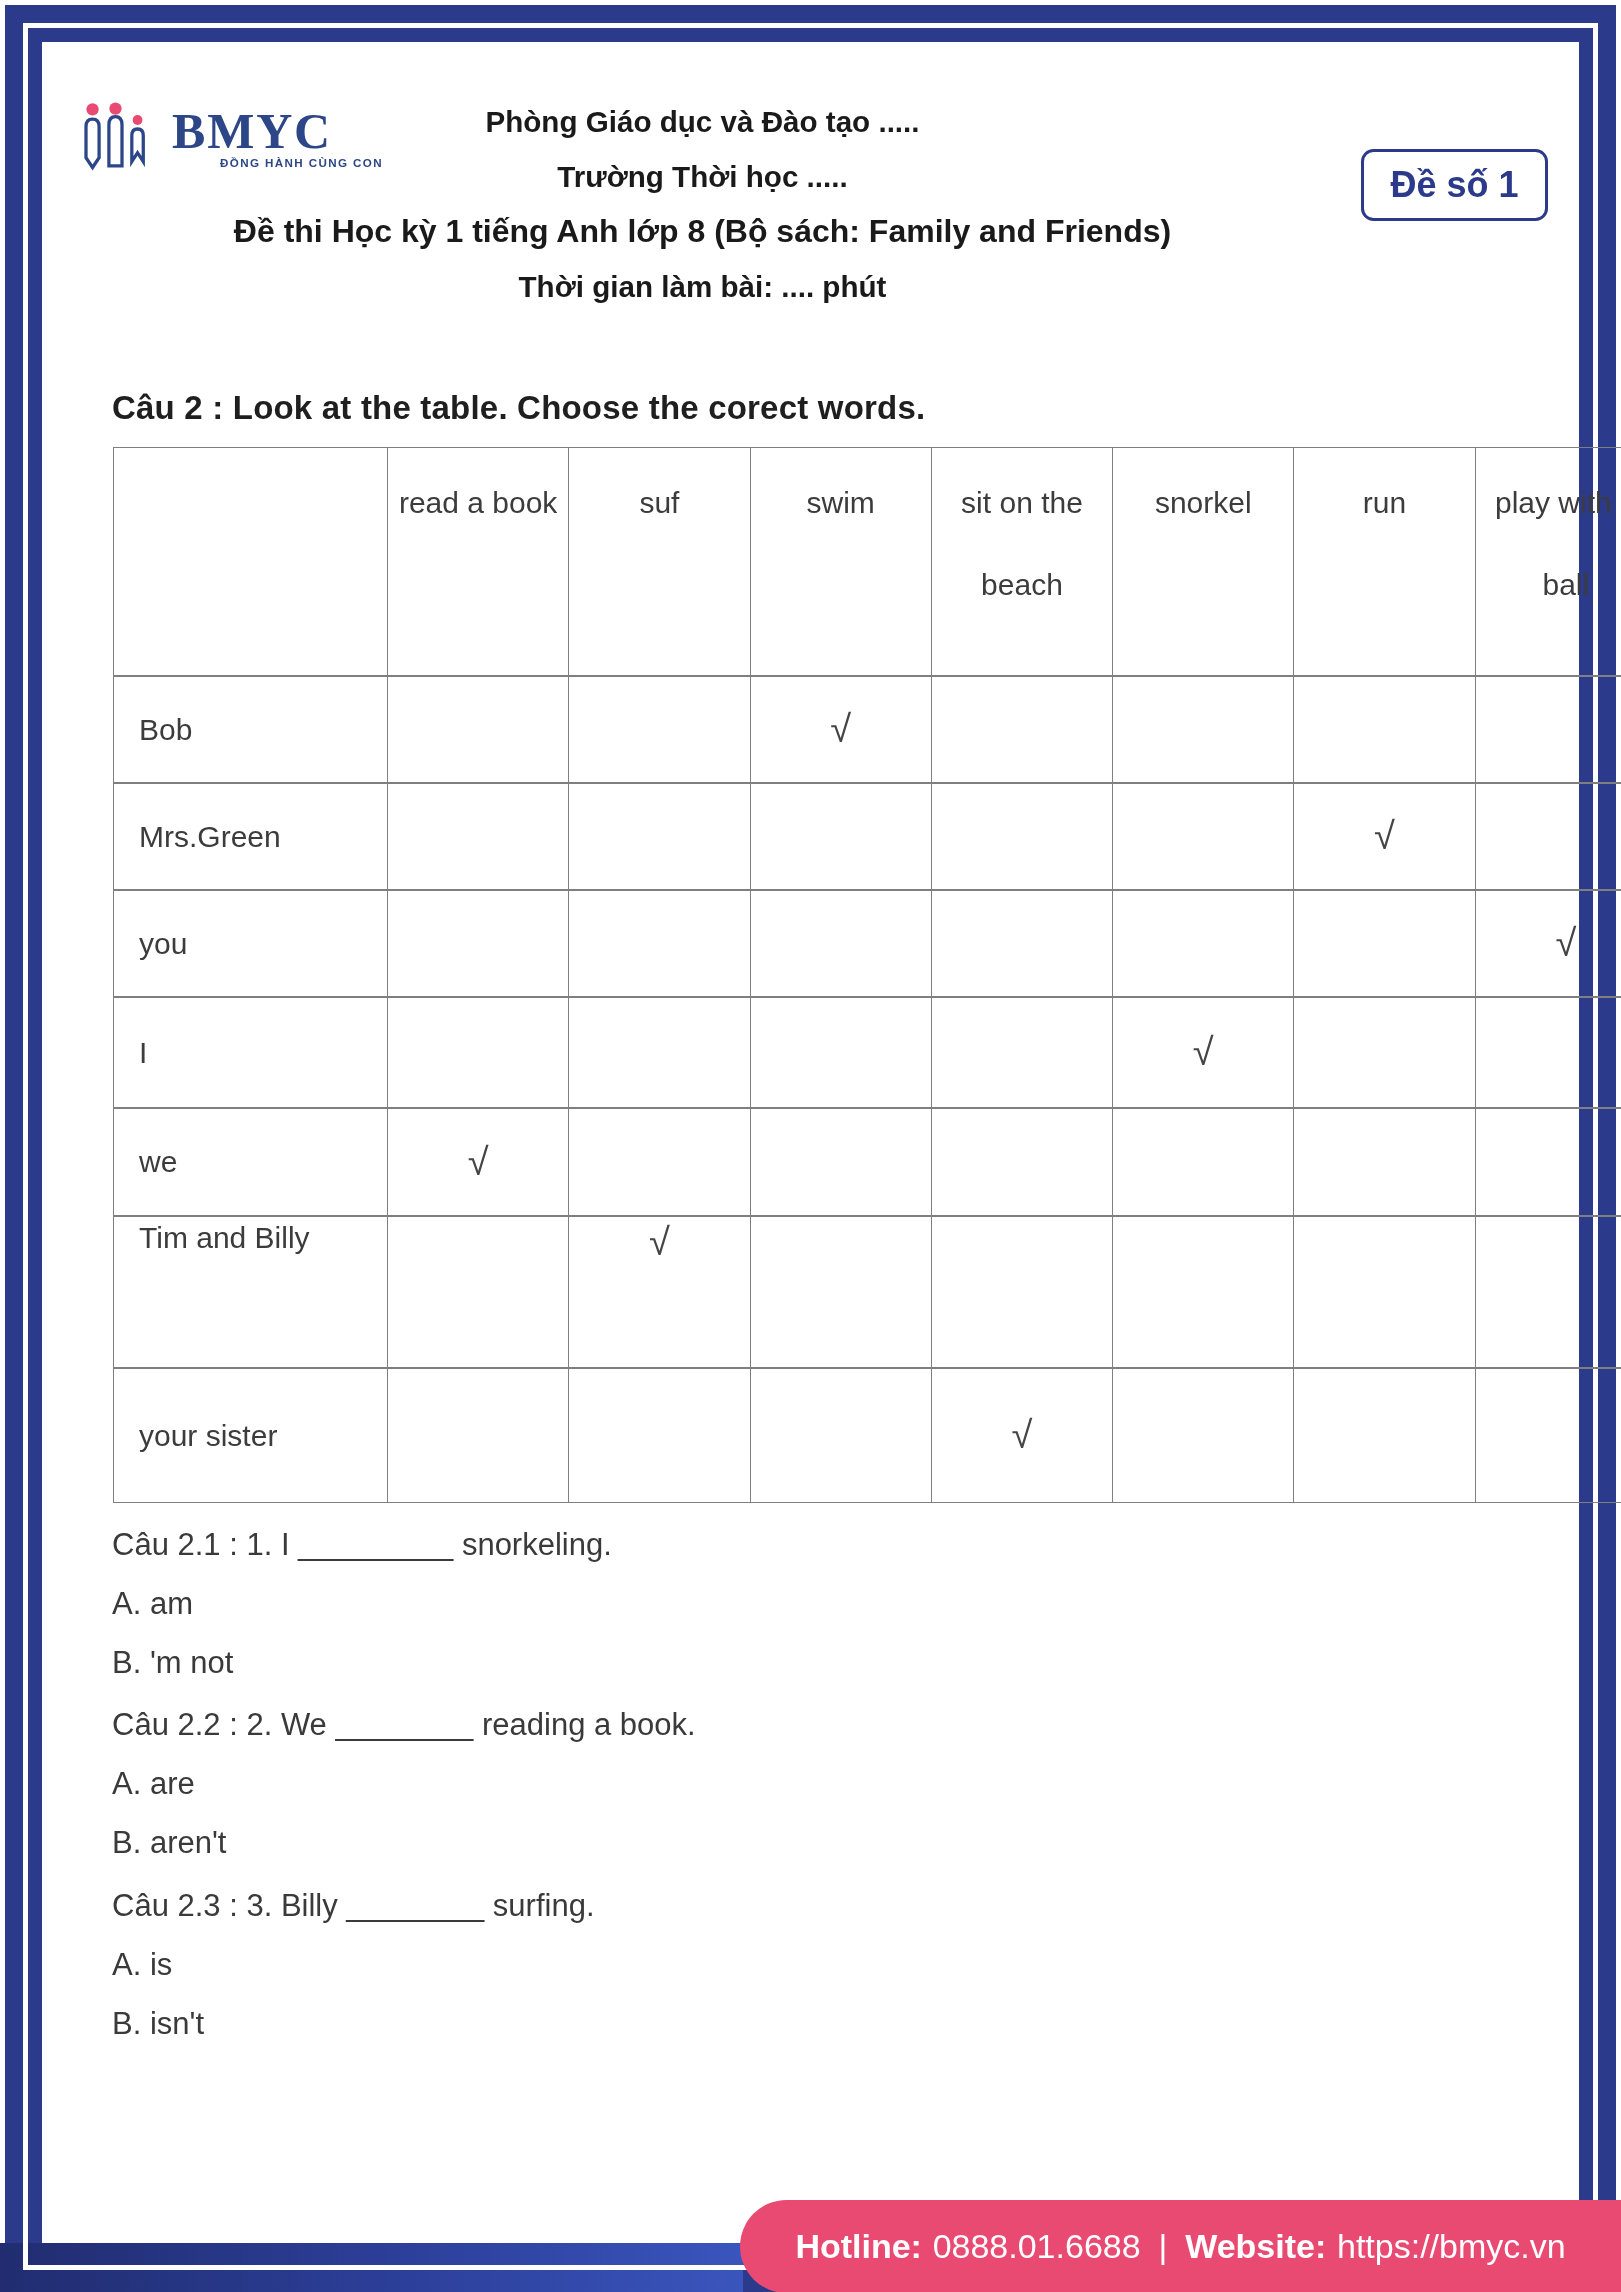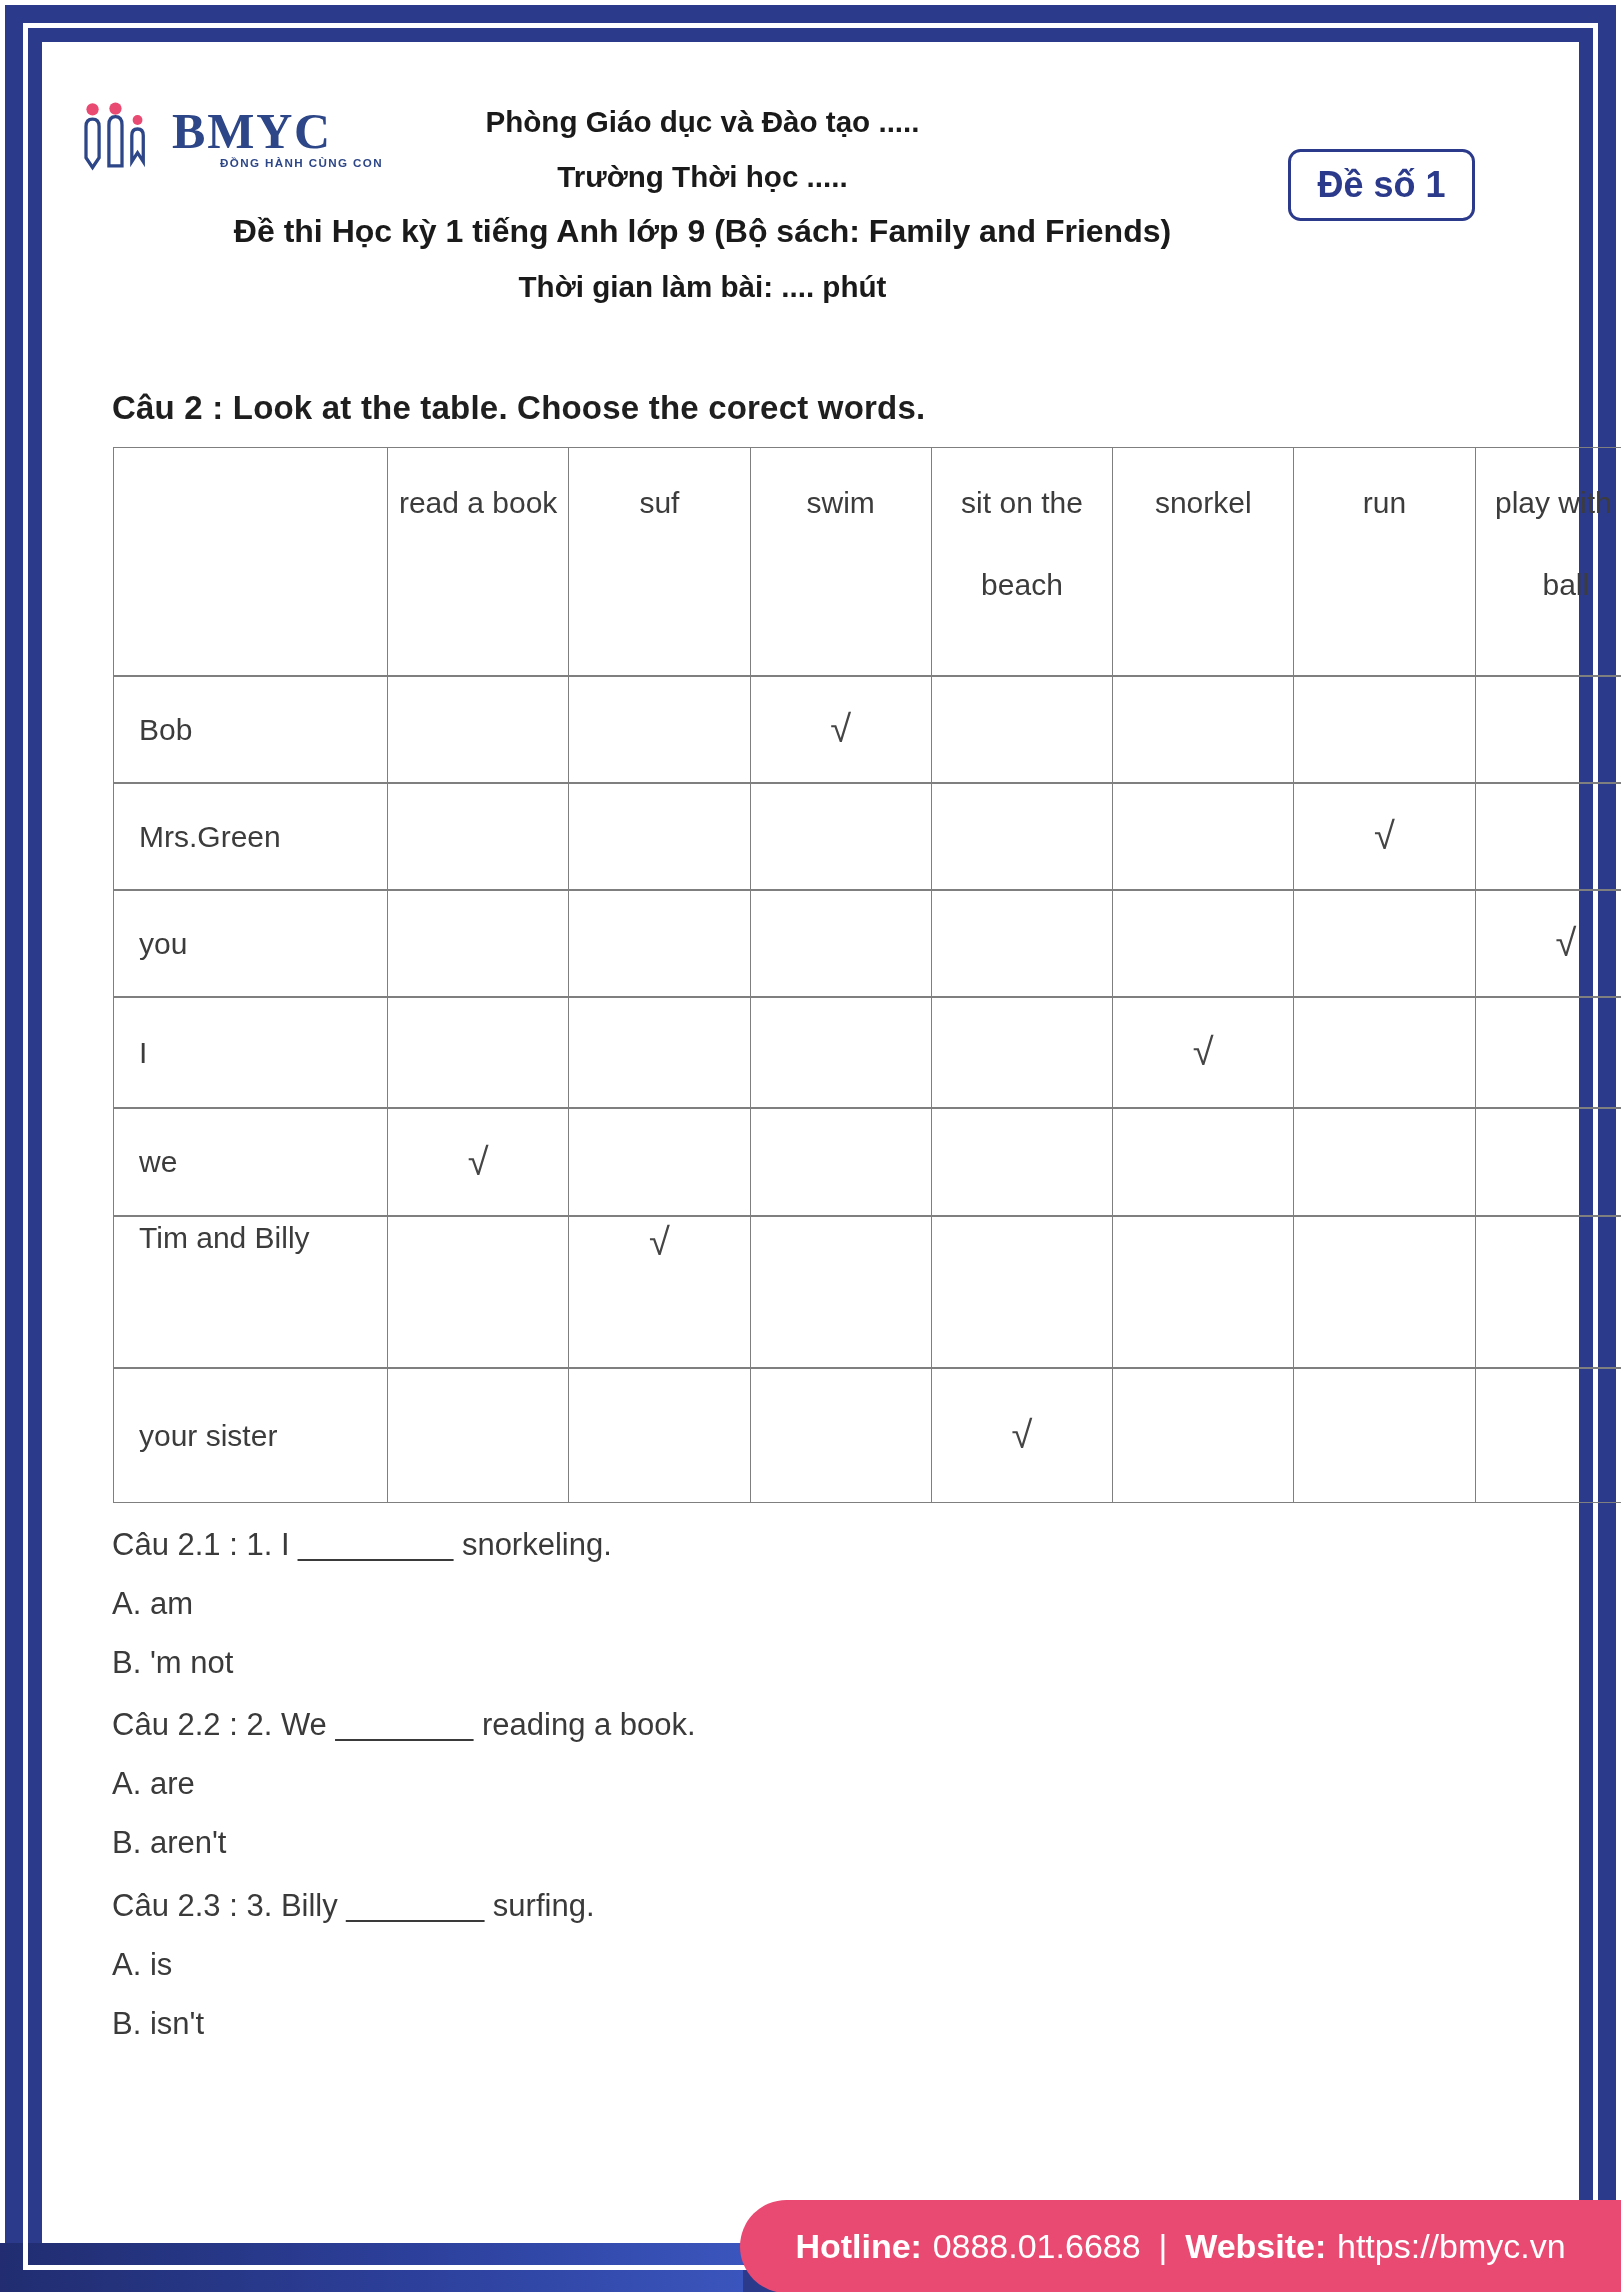--- a/index.html
+++ b/index.html
@@ -21,21 +21,21 @@
   .logo svg { display:block; }
   .logo-text { display:flex; flex-direction:column; }
   .logo-name { font-family:"Liberation Serif","DejaVu Serif",serif; font-weight:700;
                font-size:50px; line-height:48px; color:#2d4687; letter-spacing:1.8px; }
   .logo-tagline { font-size:11.6px; font-weight:700; color:#2d4687; letter-spacing:1.4px; margin-top:1.8px;padding-left:48px; }
 
   
   .header-text { position:absolute; left:0; top:52px; width:1321px; text-align:center; color:#1a1a1a; }
   .header-text .h-line { line-height:55px; font-size:29.6px; font-weight:600; }
   .header-text .h-line.title { font-size:32px; font-weight:700; }
-  .badge { position:absolute; left:1246px; top:107px; width:181px; height:66px;
+  .badge { position:absolute; left:1319px; top:107px; width:181px; height:66px;
            border:3.6px solid #2c3a8c; border-radius:12.5px; display:flex; align-items:center; justify-content:center;
            color:#2c3a8c; font-size:36px; font-weight:700; background:#ffffff; }
 
   
   .section-title { position:absolute; left:70px; top:347px; font-size:33px; font-weight:700;
                    color:#1f1f1f; letter-spacing:0.2px; }
 
   
   table.activity { position:absolute; left:71px; top:405px; width:1544px;
                    border-collapse:collapse; table-layout:fixed;
@@ -90,21 +90,21 @@
       </span>
       <span class="logo-text">
         <span class="logo-name">BMYC</span>
         <span class="logo-tagline">ĐỒNG HÀNH CÙNG CON</span>
       </span>
     </div>
 
     <div class="header-text">
       <div class="h-line">Phòng Giáo dục và Đào tạo .....</div>
       <div class="h-line">Trường Thời học .....</div>
-      <div class="h-line title">Đề thi Học kỳ 1 tiếng Anh lớp 9 (Bộ sách: Family and Friends)</div>
+      <div class="h-line title">Đề thi Học kỳ 1 tiếng Anh lớp 8 (Bộ sách: Family and Friends)</div>
       <div class="h-line">Thời gian làm bài: .... phút</div>
     </div>
 
     <div class="badge">Đề số 1</div>
 
     <div class="section-title">Câu 2 : Look at the table. Choose the corect words.</div>
 
     <table class="activity">
       <colgroup>
         <col class="person">

